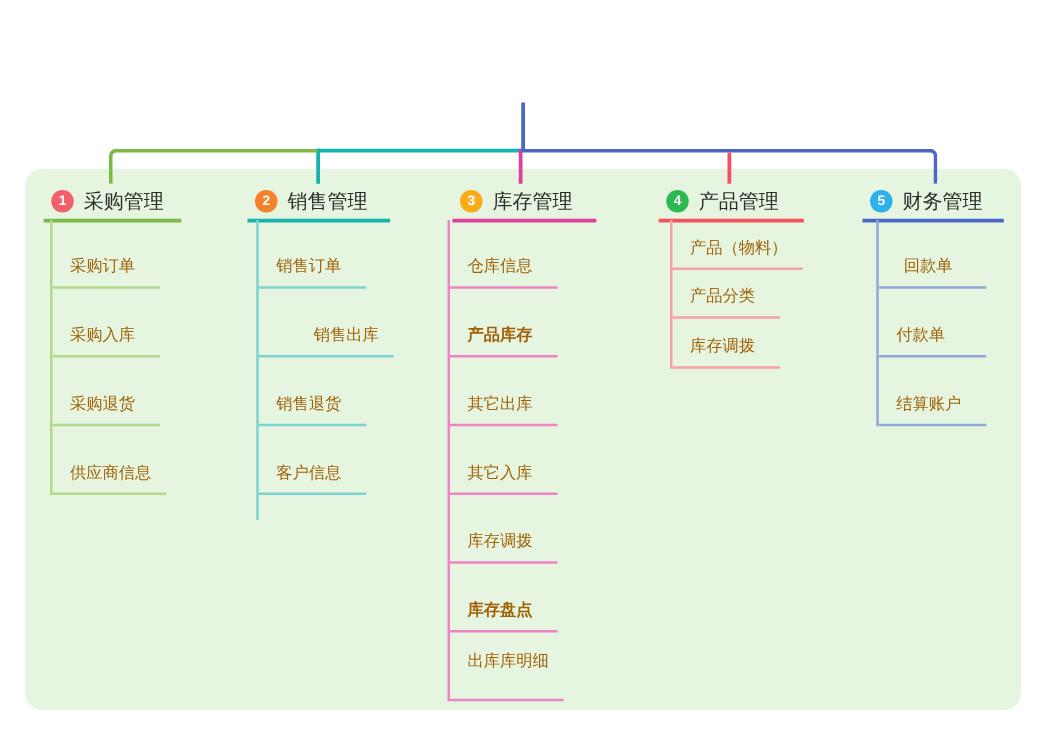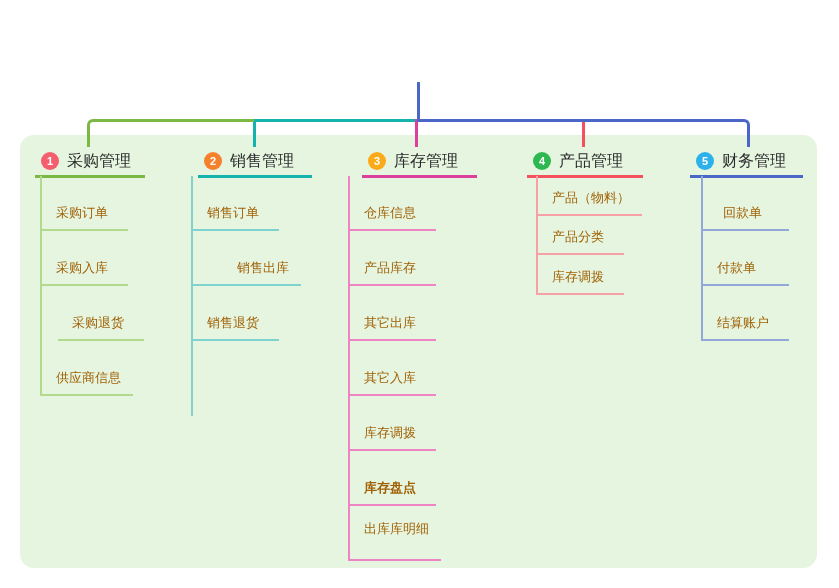--- a/index.html
+++ b/index.html
@@ -99,45 +99,48 @@
     <span>财务管理</span>
   </div>
 
   <div class="col" style="left: 40px; height: 220px; border-left-color: rgb(178, 217, 140);">
     <div class="child" style="border-bottom-color: rgb(178, 217, 140);">
       <span>采购订单</span>
       </div>
     <div class="child" style="border-bottom-color: rgb(178, 217, 140);">
       <span>采购入库</span>
       </div>
-    <div class="child" style="border-bottom-color: rgb(178, 217, 140); margin-left: 16px;">
+    <div class="child" style="border-bottom-color: rgb(178, 217, 140);">
       <span>采购退货</span>
       </div>
     <div class="child" style="border-bottom-color: rgb(178, 217, 140);">
       <span>供应商信息</span>
       </div>
   </div>
 
-  <div class="col" style="left: 191px; height: 240px; border-left-color: rgb(126, 211, 206);">
+  <div class="col" style="left: 205px; height: 240px; border-left-color: rgb(126, 211, 206);">
     <div class="child" style="border-bottom-color: rgb(126, 211, 206);">
       <span>销售订单</span>
       </div>
     <div class="child" style="border-bottom-color: rgb(126, 211, 206); padding-left: 44px;">
       <span>销售出库</span>
       </div>
     <div class="child" style="border-bottom-color: rgb(126, 211, 206);">
       <span>销售退货</span>
       </div>
+    <div class="child" style="border-bottom-color: rgb(126, 211, 206);">
+      <span>客户信息</span>
+      </div>
   </div>
 
-  <div class="col" style="left: 348px; height: 385px; border-left-color: rgb(239, 132, 196);">
+  <div class="col" style="left: 358px; height: 385px; border-left-color: rgb(239, 132, 196);">
     <div class="child" style="border-bottom-color: rgb(239, 132, 196);">
       <span>仓库信息</span>
       </div>
-    <div class="child" style="border-bottom-color: rgb(239, 132, 196);">
+    <div class="child" style="border-bottom-color: rgb(239, 132, 196); font-weight: bold;">
       <span>产品库存</span>
       </div>
     <div class="child" style="border-bottom-color: rgb(239, 132, 196);">
       <span>其它出库</span>
       </div>
     <div class="child" style="border-bottom-color: rgb(239, 132, 196);">
       <span>其它入库</span>
       </div>
     <div class="child" style="border-bottom-color: rgb(239, 132, 196);">
       <span>库存调拨</span>

